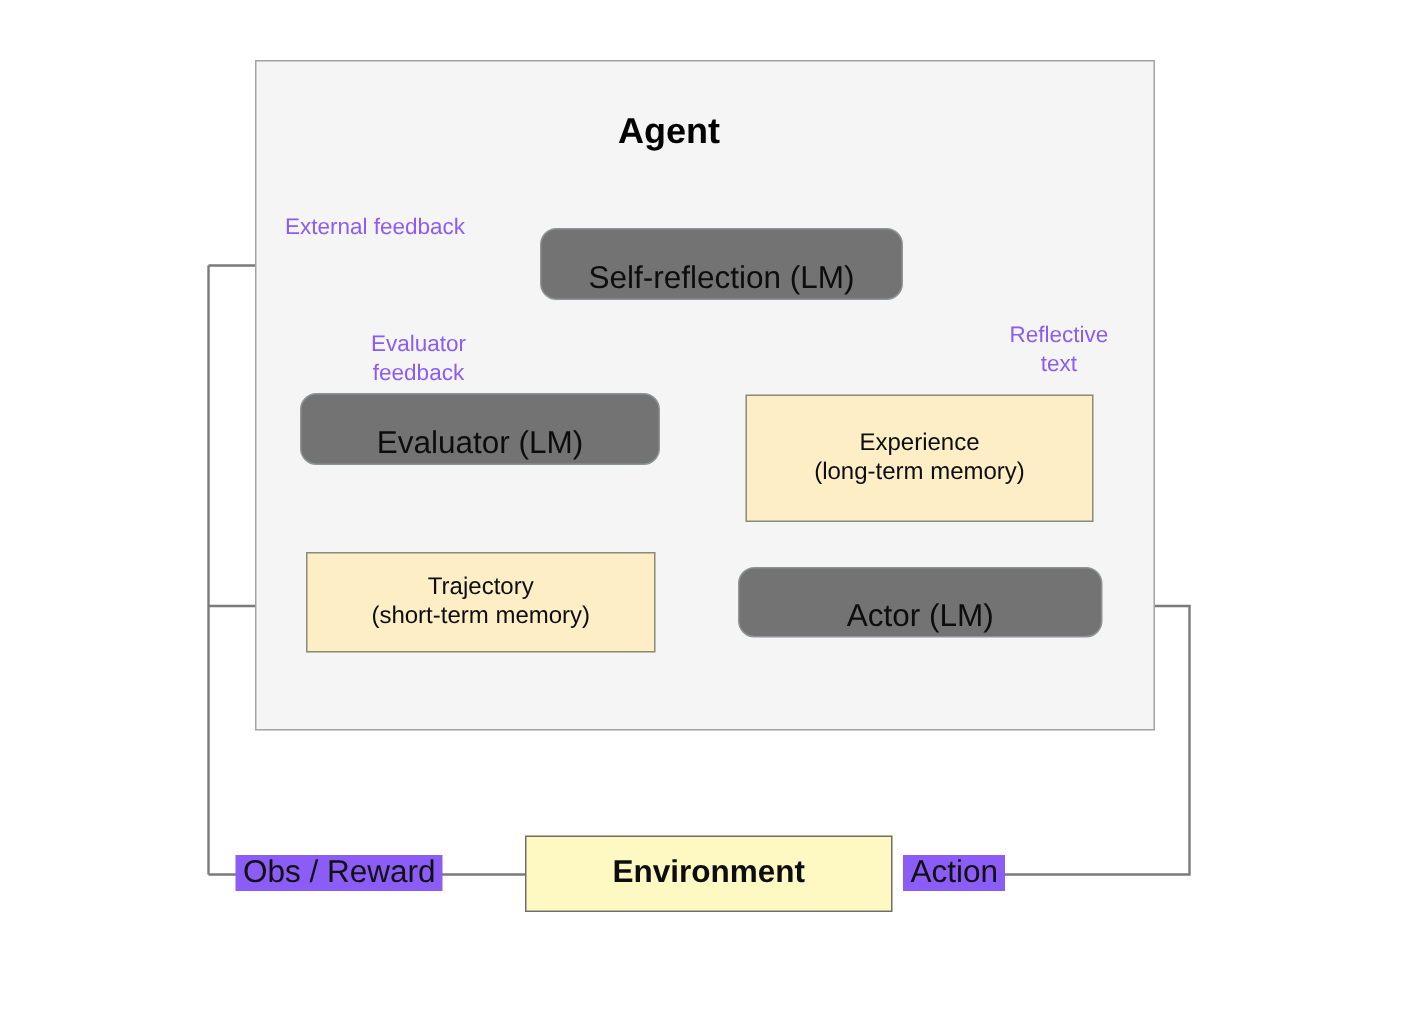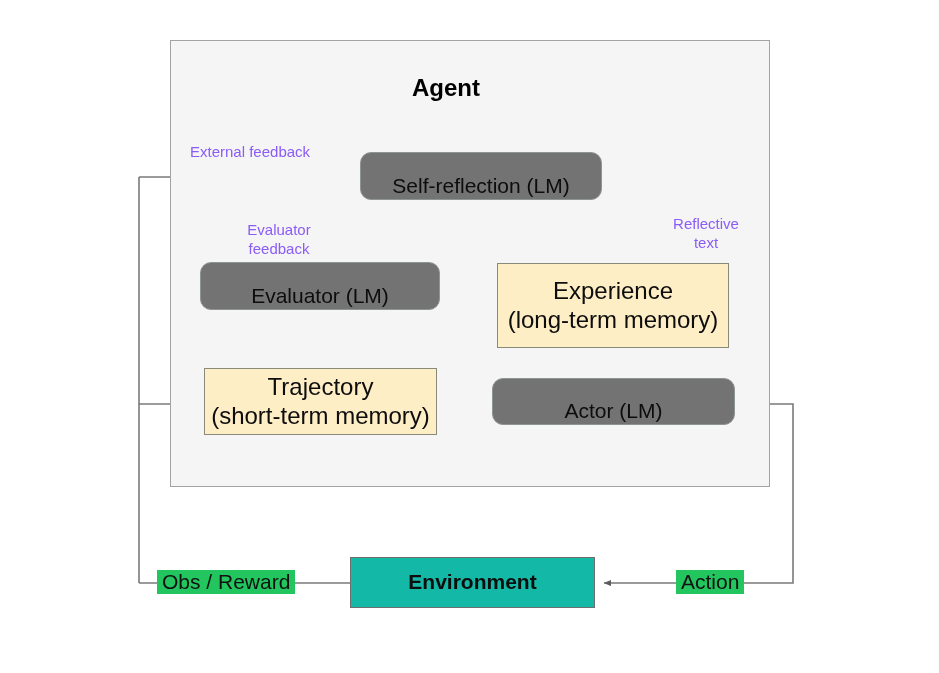--- a/index.html
+++ b/index.html
@@ -50,43 +50,43 @@
   .blue-node {
     background: #737373;
     border: 1px solid #8f9496;
     border-radius: 11px;
     font-size: 21px;
     align-items: flex-end;
   }
   .yellow-node {
     background: #feeec6;
     border: 1px solid #8a8a7a;
-    font-size: 24px;
+    font-size: 16px;
   }
   .grey-node {
-    background: #14b8a6;
+    background: #fef9c3;
     border: 1px solid #6e6e6e;
     font-size: 21px;
     font-weight: bold;
   }
   .edge-label {
     position: absolute;
     font-size: 15px;
     color: #8b5cf6;
     z-index: 4;
     text-align: center;
     line-height: 1.3;
     white-space: nowrap;
   }
   .io-label {
     position: absolute;
     font-size: 21px;
     color: #111111;
     z-index: 4;
-    background: #22c55e;
+    background: #8b5cf6;
     padding: 0 5px;
     white-space: nowrap;
   }
   .node-inner {
     display: block;
     white-space: pre-line;
   }
 </style>
 </head>
 <body>
@@ -165,17 +165,17 @@
 
   <div class="edge-label node-inner" style="left:661px; top:194px; width:90px;">
     <span class="node-inner">Reflective
 text</span>
   </div>
 
   <div class="io-label" style="left:157px; top:570px;">
     <span>Obs / Reward</span>
   </div>
 
-  <div class="io-label" style="left:676px; top:570px;">
+  <div class="io-label" style="left:602px; top:570px;">
     <span>Action</span>
   </div>
 
 </div>
 
 </body></html>

